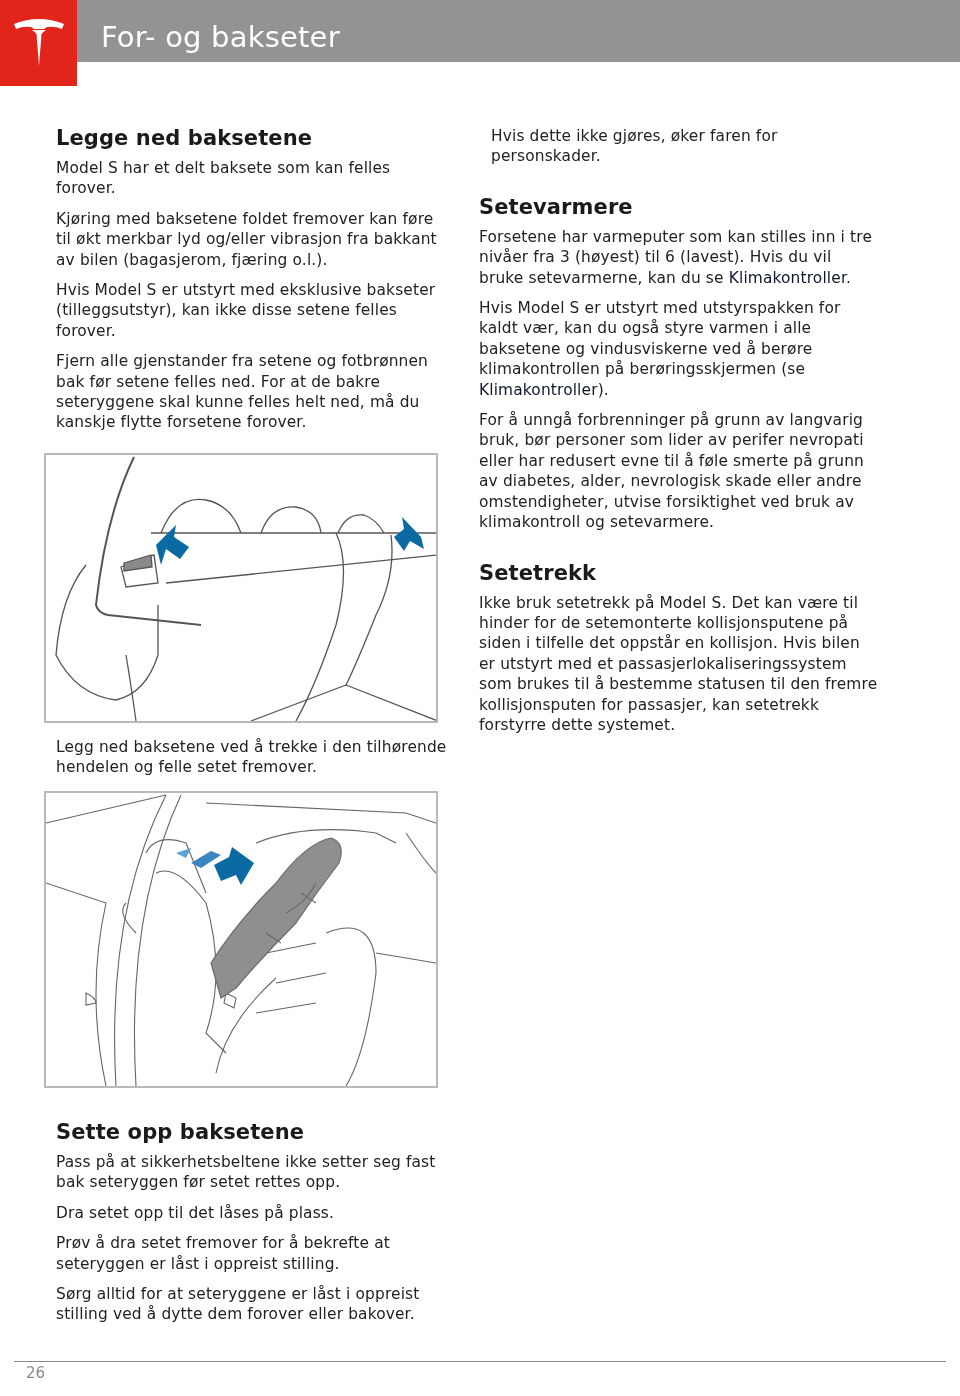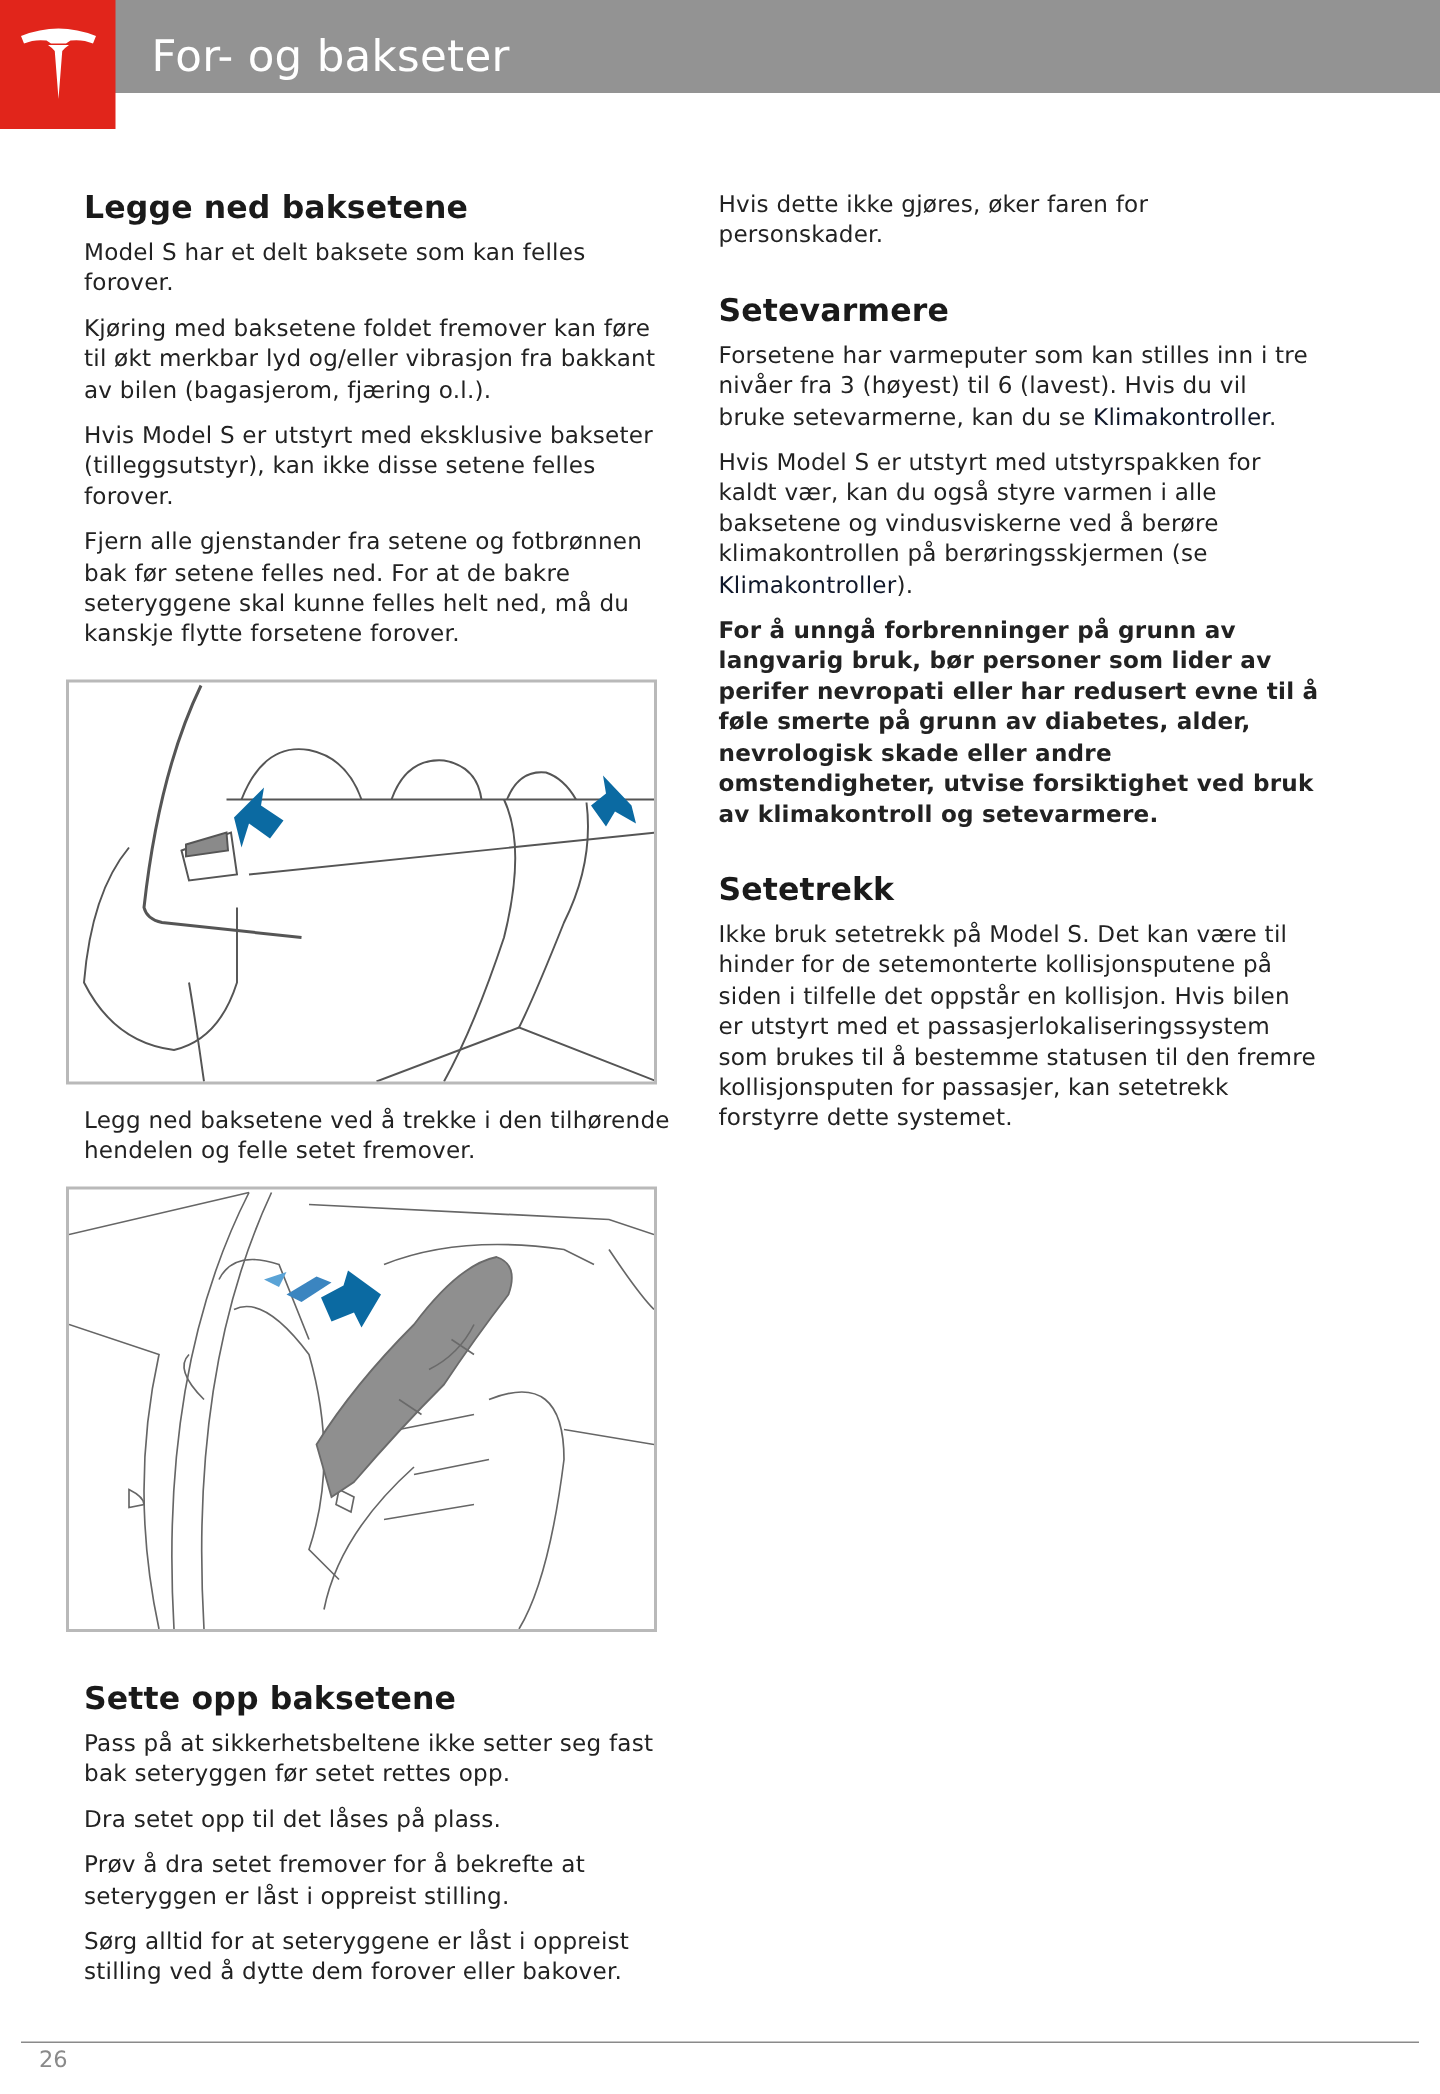--- a/index.html
+++ b/index.html
@@ -100,24 +100,24 @@
 
 <div class="col-left" style="top:1120px;">
   <h2>Sette opp baksetene</h2>
   <p>Pass på at sikkerhetsbeltene ikke setter seg fast bak seteryggen før setet rettes opp.</p>
   <p>Dra setet opp til det låses på plass.</p>
   <p>Prøv å dra setet fremover for å bekrefte at seteryggen er låst i oppreist stilling.</p>
   <p>Sørg alltid for at seteryggene er låst i oppreist stilling ved å dytte dem forover eller bakover.</p>
 </div>
 
 <div class="col-right">
-  <p style="margin-bottom:28px;">Hvis dette ikke gjøres, øker faren for personskader.</p>
+  <p style="margin-bottom:28px;margin-left:12px;">Hvis dette ikke gjøres, øker faren for personskader.</p>
   <h2>Setevarmere</h2>
   <p><span>Forsetene har varmeputer som kan stilles inn i tre nivåer fra 3 (høyest) til 6 (lavest). Hvis du vil bruke setevarmerne, kan du se </span><span class="link">Klimakontroller</span><span>.</span></p>
   <p><span>Hvis Model S er utstyrt med utstyrspakken for kaldt vær, kan du også styre varmen i alle baksetene og vindusviskerne ved å berøre klimakontrollen på berøringsskjermen (se </span><span class="link">Klimakontroller</span><span>).</span></p>
-  <p style="margin-bottom:28px;font-weight:bold;">For å unngå forbrenninger på grunn av langvarig bruk, bør personer som lider av perifer nevropati eller har redusert evne til å føle smerte på grunn av diabetes, alder, nevrologisk skade eller andre omstendigheter, utvise forsiktighet ved bruk av klimakontroll og setevarmere.</p>
+  <p style="margin-bottom:28px;">For å unngå forbrenninger på grunn av langvarig bruk, bør personer som lider av perifer nevropati eller har redusert evne til å føle smerte på grunn av diabetes, alder, nevrologisk skade eller andre omstendigheter, utvise forsiktighet ved bruk av klimakontroll og setevarmere.</p>
   <h2>Setetrekk</h2>
   <p>Ikke bruk setetrekk på Model S. Det kan være til hinder for de setemonterte kollisjonsputene på siden i tilfelle det oppstår en kollisjon. Hvis bilen er utstyrt med et passasjerlokaliseringssystem som brukes til å bestemme statusen til den fremre kollisjonsputen for passasjer, kan setetrekk forstyrre dette systemet.</p>
 </div>
 
 <div class="footer-line"></div>
 <div class="page-num">26</div>
 <div class="footer-title">Brukerhåndbok for Model S</div>
 
 </body></html>

